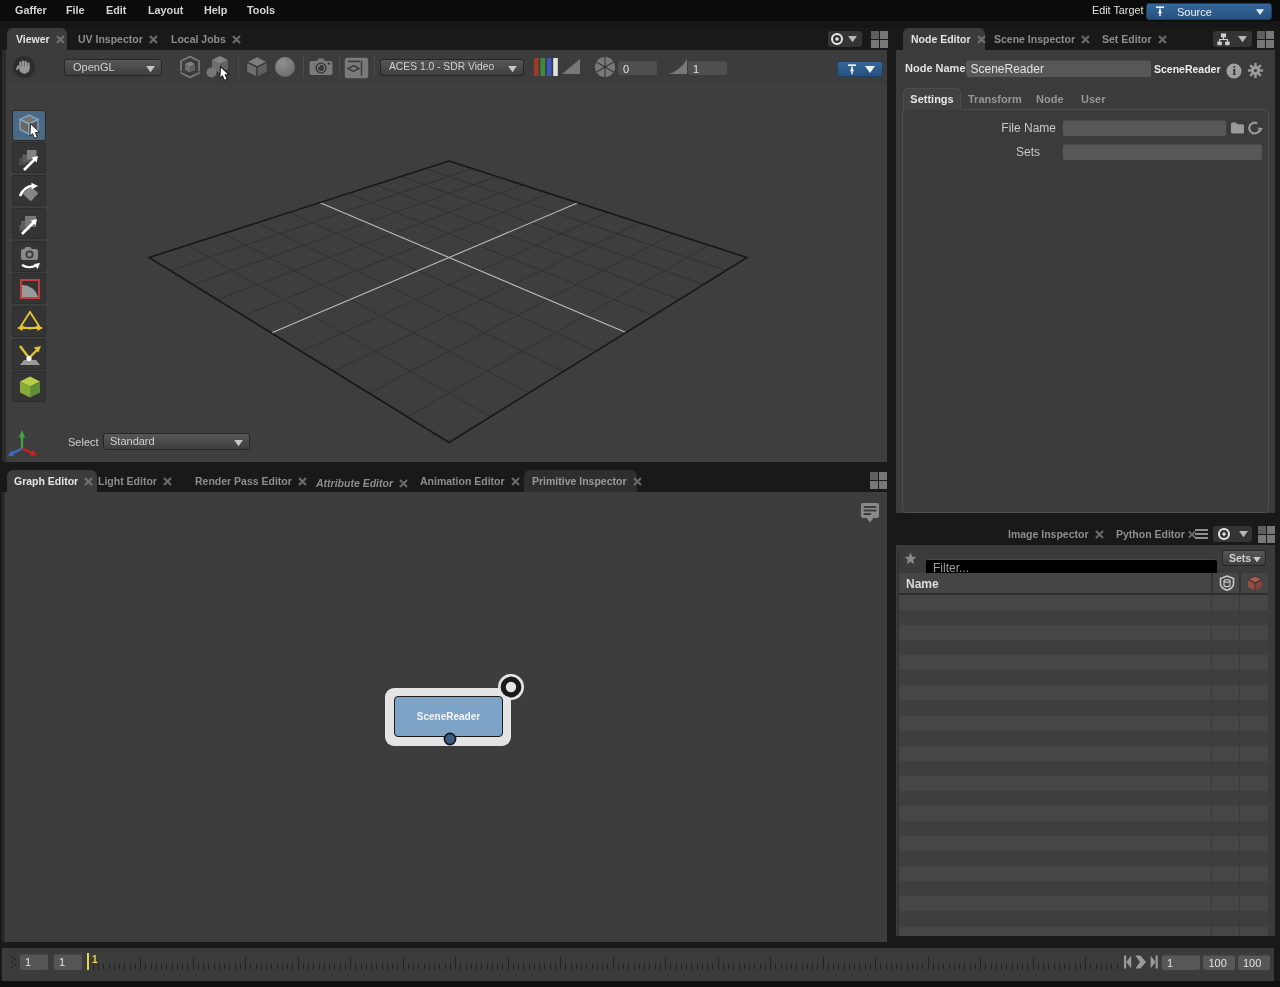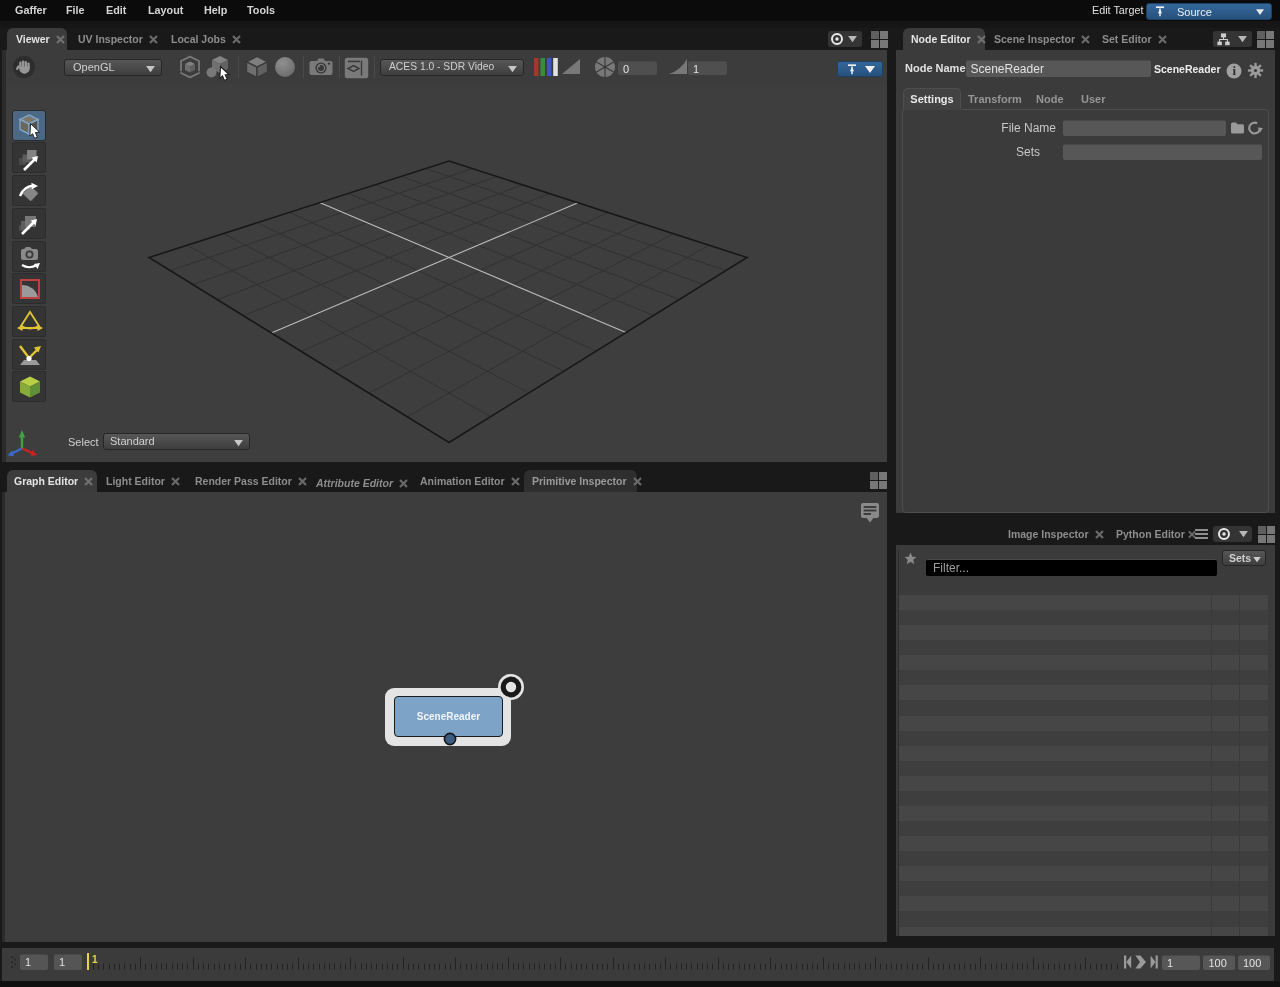--- a/index.html
+++ b/index.html
@@ -338,21 +338,21 @@
       <polygon points="20,2 16.8,9.4 23.2,9.4" fill="#3fa33f"></polygon>
       <polygon points="5.5,27.5 12.1,28.3 9.9,22.4" fill="#3b6bc4"></polygon>
       <polygon points="35.2,27 28.6,28 30.5,22" fill="#cc2222"></polygon>
     </svg>
   </div>
 
   <div id="graph-tabs" style="position:absolute;left:0;top:469px;width:889px;height:23px;">
     <div class="tab sel" style="left:7px;width:90px;padding-left:7px;top:1px;">Graph Editor<span class="x"><svg width="9" height="9" viewBox="0 0 9 9" style="position:static;vertical-align:-1px;">
             <path d="M1 1 L8 8 M8 1 L1 8" stroke="#707070" stroke-width="2.2"></path>
           </svg></span></div>
-    <div class="tab" style="left:106px;top:1px;">Light Editor<span class="x"><svg width="9" height="9" viewBox="0 0 9 9" style="position:static;vertical-align:-1px;">
+    <div class="tab" style="left:98px;top:1px;">Light Editor<span class="x"><svg width="9" height="9" viewBox="0 0 9 9" style="position:static;vertical-align:-1px;">
             <path d="M1 1 L8 8 M8 1 L1 8" stroke="#6a6a6a" stroke-width="2.2"></path>
           </svg></span></div>
     <div class="tab" style="left:195px;top:1px;">Render Pass Editor<span class="x"><svg width="9" height="9" viewBox="0 0 9 9" style="position:static;vertical-align:-1px;">
             <path d="M1 1 L8 8 M8 1 L1 8" stroke="#6a6a6a" stroke-width="2.2"></path>
           </svg></span></div>
     <div class="tab" style="left:316px;top:3px;font-style:italic;">Attribute Editor<span class="x"><svg width="9" height="9" viewBox="0 0 9 9" style="position:static;vertical-align:-1px;">
             <path d="M1 1 L8 8 M8 1 L1 8" stroke="#6a6a6a" stroke-width="2.2"></path>
           </svg></span></div>
     <div class="tab" style="left:420px;top:1px;">Animation Editor<span class="x"><svg width="9" height="9" viewBox="0 0 9 9" style="position:static;vertical-align:-1px;">
             <path d="M1 1 L8 8 M8 1 L1 8" stroke="#6a6a6a" stroke-width="2.2"></path>
@@ -510,20 +510,36 @@
     <div class="field" style="left:30px;top:5px;width:291px;height:17px;background:#000000;margin-top:9px;">
       <span class="abs" style="left:7px;top:1px;color:#9d9d9d;">Filter...</span>
     </div>
     <div class="btn" style="left:326px;top:5px;width:44px;height:16px;">
       <span class="abs" style="left:6px;top:0px;font-weight:bold;line-height:15px;font-size:10.5px;">Sets</span>
       <svg width="8" height="6" viewBox="0 0 10 8" style="right:4px;top:5.5px;">
           <path d="M0 0 L10 0 L5 7 Z" fill="#cccccc"></path>
         </svg>
     </div>
 
+    <div class="abs" style="left:3px;top:28px;width:369px;height:22px;background:#454545;border-bottom:2px solid #2f2f2f;">
+      <span class="abs" style="left:7px;top:4px;font-size:12px;font-weight:bold;color:#dcdcdc;">Name</span>
+      <div class="abs" style="left:312px;top:0;width:2px;height:20px;background:#323232;"></div>
+      <div class="abs" style="left:340px;top:0;width:2px;height:20px;background:#323232;"></div>
+      <svg width="16" height="16" viewBox="0 0 16 16" style="left:320px;top:2px;">
+        <path d="M8 1 L14.5 3.5 L14.5 9 Q14.5 13 8 15.2 Q1.5 13 1.5 9 L1.5 3.5 Z" fill="none" stroke="#c8c8c8" stroke-width="1.6"></path>
+        <ellipse cx="8" cy="6" rx="3" ry="1.4" fill="none" stroke="#c8c8c8" stroke-width="1.2"></ellipse>
+        <path d="M5 6 L5 10.2 A3 1.4 0 0 0 11 10.2 L11 6" fill="none" stroke="#c8c8c8" stroke-width="1.2"></path>
+      </svg>
+      <svg width="16" height="16" viewBox="0 0 16 16" style="left:348px;top:2px;">
+        <path d="M8 1 L15 4.5 L8 8 L1 4.5 Z" fill="#a85b52"></path>
+        <path d="M1 4.5 L8 8 L8 15.5 L1 12 Z" fill="#964b43"></path>
+        <path d="M15 4.5 L8 8 L8 15.5 L15 12 Z" fill="#86423b"></path>
+        <path d="M8 1 L15 4.5 L8 8 L1 4.5 Z M1 4.5 L8 8 L8 15.5 M15 4.5 L8 8" fill="none" stroke="#3a3230" stroke-width="1"></path>
+      </svg>
+    </div>
 
     <div class="abs" style="left:3px;top:50px;width:369px;height:341px;
          background:repeating-linear-gradient(#464646 0px,#464646 15.07px,#3e3e3e 15.07px,#3e3e3e 30.14px);">
       <div class="abs" style="left:312px;top:0;width:1px;height:341px;background:#3a3a3a;"></div>
       <div class="abs" style="left:340px;top:0;width:1px;height:341px;background:#3a3a3a;"></div>
     </div>
     <div class="abs" style="left:2px;top:5px;width:1px;height:386px;background:#2c2c2c;"></div>
   </div>
 
   <div class="panel" id="timeline" style="left:2px;top:948px;width:1272px;height:33px;background:#3b3b3b;">

